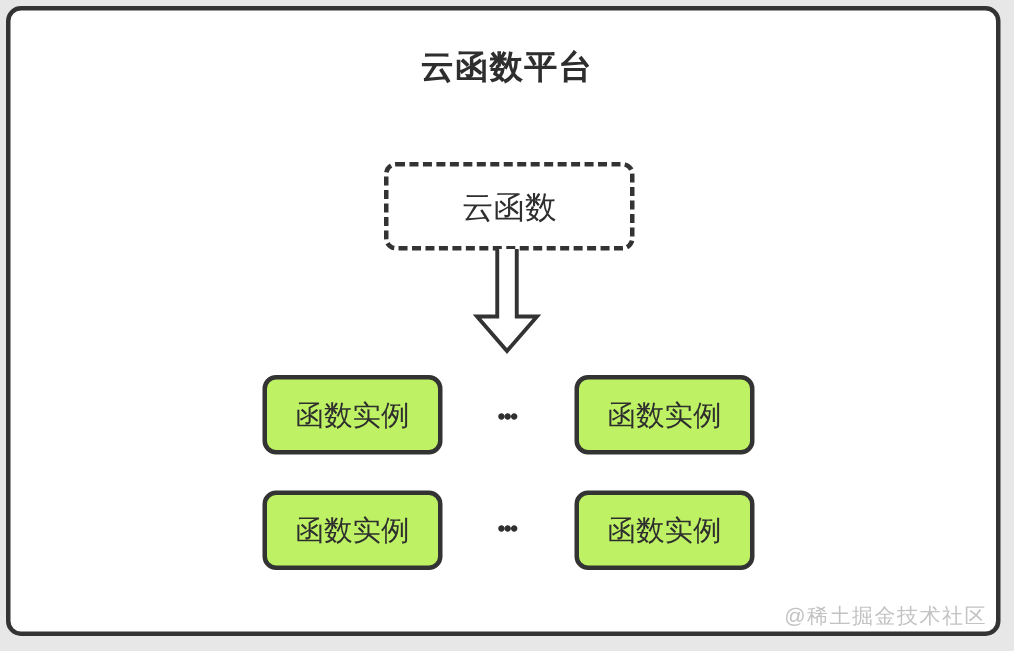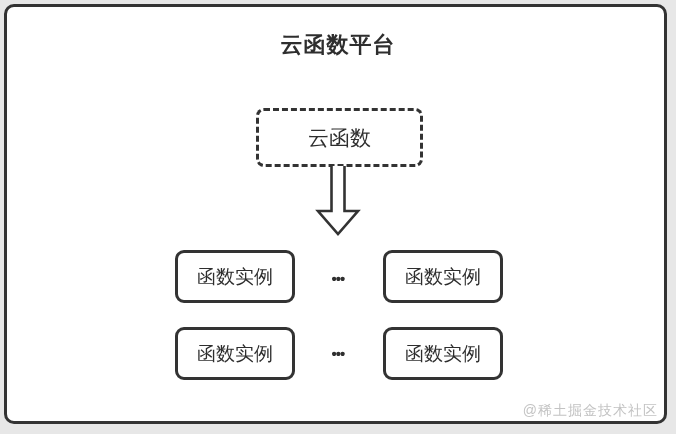--- a/index.html
+++ b/index.html
@@ -57,21 +57,21 @@
     left: 315px;
     top: 166px;
   }
   .inst {
     position: absolute;
     width: 120px;
     height: 53px;
     box-sizing: border-box;
     border: 3px solid #333333;
     border-radius: 9px;
-    background: #ffffff;
+    background: #bef264;
     display: flex;
     align-items: center;
     justify-content: center;
     font-size: 19px;
     color: #2e2e2e;
   }
   .inst.r1 { top: 250px; }
   .inst.r2 { top: 327px; }
   .inst.left-col  { left: 175px; }
   .inst.right-col { left: 383px; }

